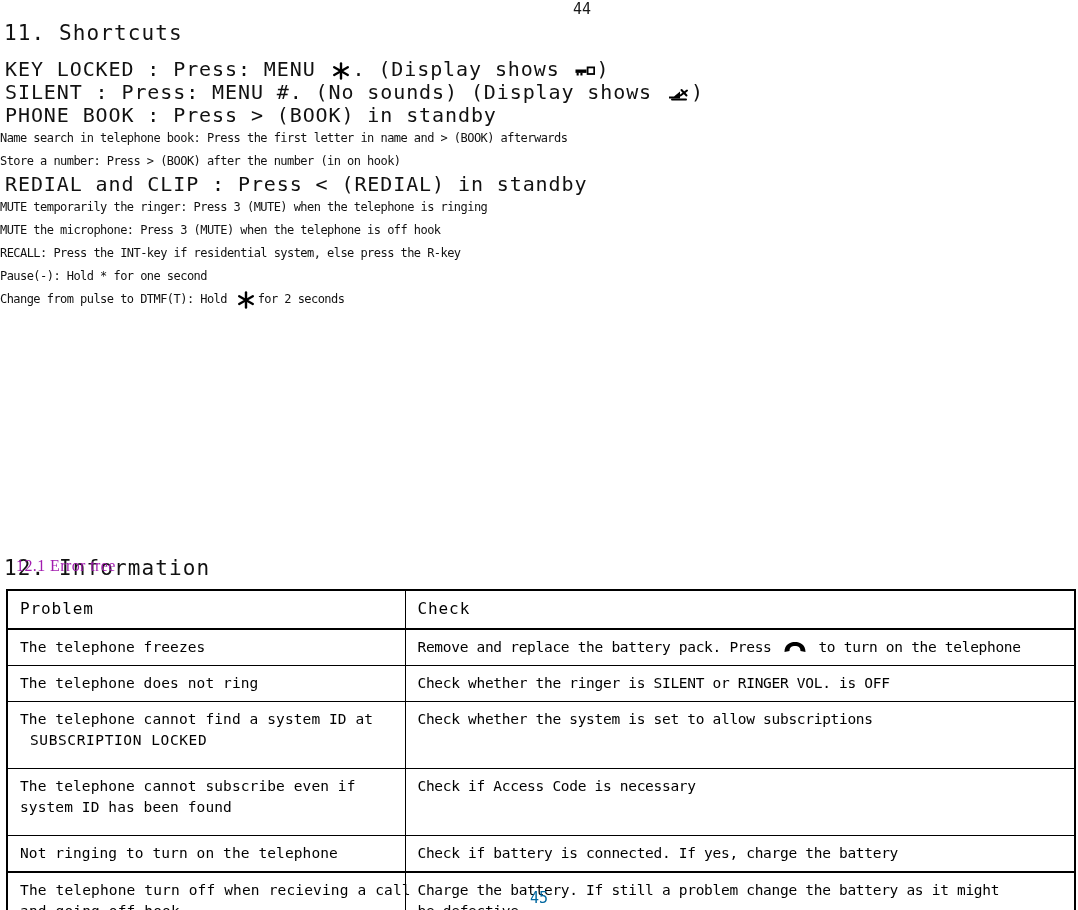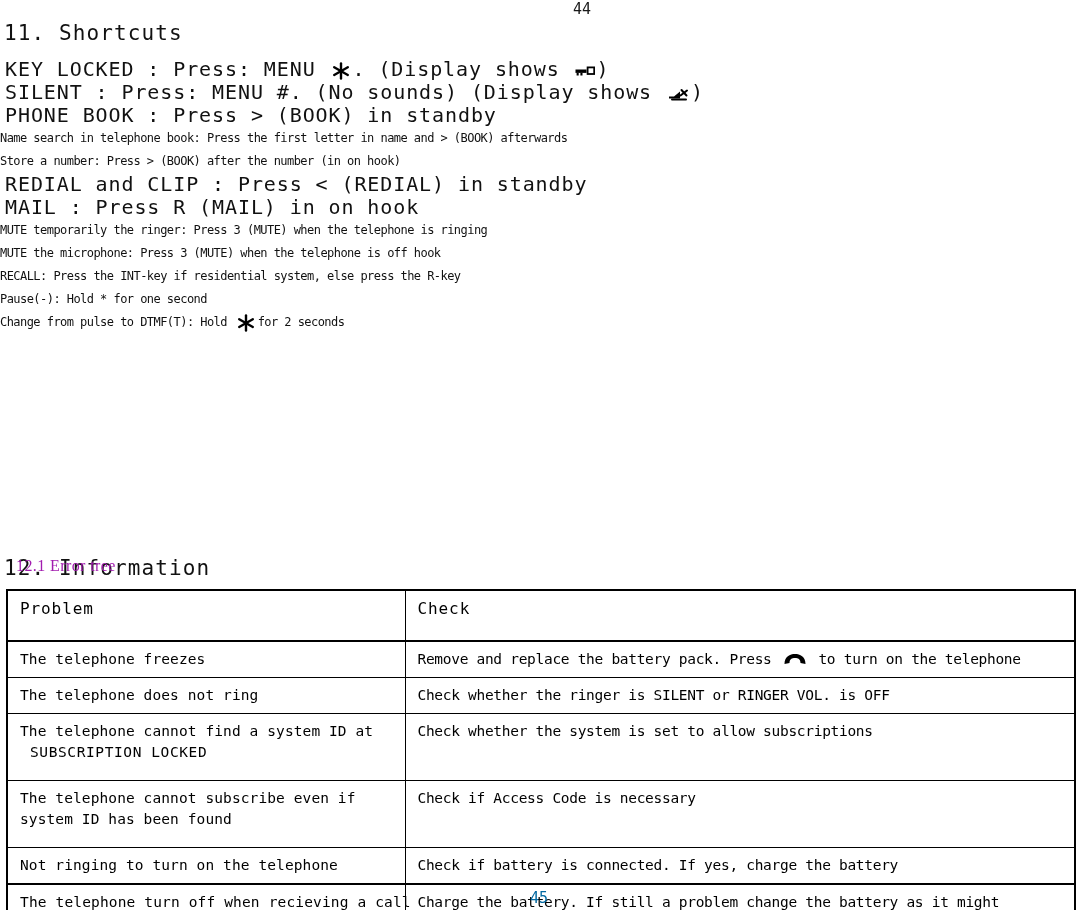--- a/index.html
+++ b/index.html
@@ -124,21 +124,21 @@
     font-weight: normal;
   }
   .err-table {
     border: 2px solid #000;
   }
   .err-table .hdr td {
     font-size: 16px;
     line-height: 20px;
     letter-spacing: 0.9px;
     padding-top: 8px;
-    padding-bottom: 21px;
+    padding-bottom: 9px;
     border-bottom: 2px solid #000;
   }
   .cell-line {
     display: block;
     line-height: 21px;
     white-space: nowrap;
     letter-spacing: -0.3px;
   }
   .cell-line.sp { letter-spacing: 0.6px; padding-left: 10px; }
   .cell-line.loose { letter-spacing: 0.1px; }
@@ -184,21 +184,20 @@
     </div>
 
     <div class="sc-line indent wide">PHONE BOOK : Press &gt; (BOOK) in standby</div>
 
     <div class="sc-line narrow">Name search in telephone book: Press the first letter in name and &gt; (BOOK) afterwards</div>
 
     <div class="sc-line narrow">Store a number: Press &gt; (BOOK) after the number (in on hook)</div>
 
     <div class="sc-line indent wide">REDIAL  and  CLIP : Press &lt; (REDIAL) in standby</div>
 
-    <div class="sc-line indent wide">MAIL : Press R (MAIL) in on hook</div>
 
     <div class="sc-line narrow">MUTE temporarily the ringer: Press 3 (MUTE) when the telephone is ringing</div>
 
     <div class="sc-line narrow">MUTE the microphone: Press 3 (MUTE) when the telephone is off hook</div>
 
     <div class="sc-line narrow">RECALL: Press the INT-key if residential system, else press the R-key</div>
 
     <div class="sc-line narrow">Pause(-): Hold * for one second</div>
 
     <div class="sc-line narrow">

